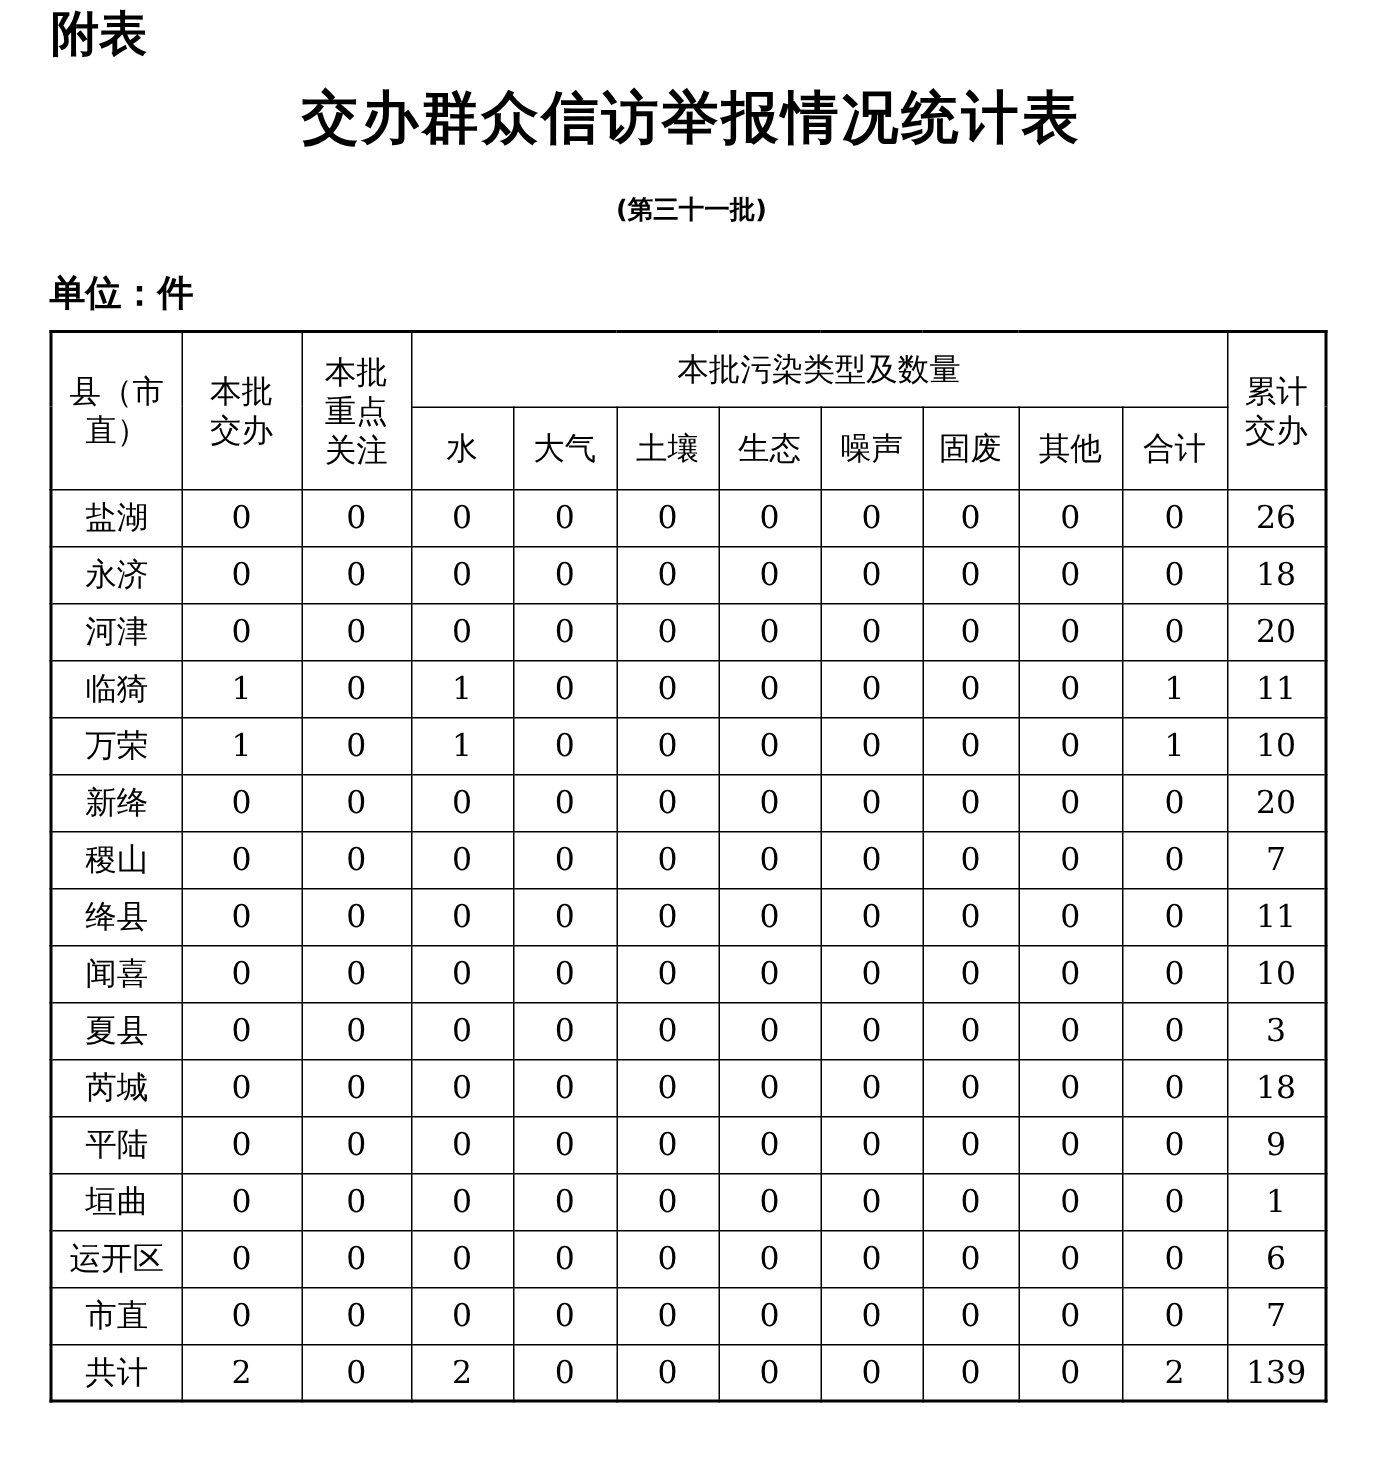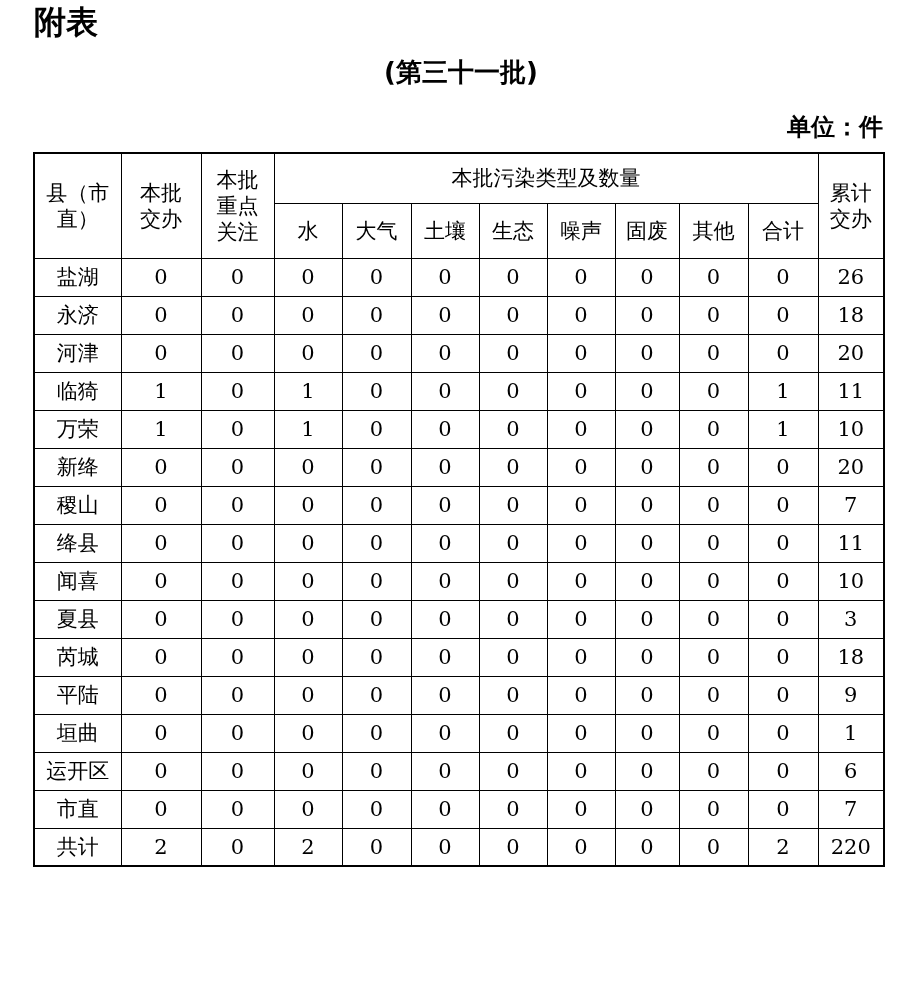--- a/index.html
+++ b/index.html
@@ -30,27 +30,27 @@
   .title-line {
     font-size: 38px;
     line-height: 52px;
     letter-spacing: 2px;
   }
   .subtitle {
     margin-top: 21px;
     text-align: center;
     font-family: "DejaVu Sans", "Liberation Sans", sans-serif;
     font-weight: bold;
-    font-size: 26px;
+    font-size: 17px;
     line-height: 30px;
   }
   .unit-row {
     width: 850px;
     margin: 26px 0 0 33px;
-    text-align: right;
+    text-align: left;
     font-family: "DejaVu Sans", "Liberation Sans", sans-serif;
     font-weight: bold;
     font-size: 24px;
     line-height: 28px;
   }
   table.stat-table {
     margin: 11px 0 0 33px;
     width: 850px;
     table-layout: fixed;
     border-collapse: collapse;
@@ -73,20 +73,21 @@
   .stat-table thead tr.group-row { height: 50px; margin-top: 44px; }
   .stat-table thead tr.sub-row   { height: 55px; }
   .stat-table tbody tr           { height: 38px; }
 </style>
 </head>
 <body>
 
 <div class="appendix">附表</div>
 
 <div class="title-block">
+  <div class="title-line">交办群众信访举报情况统计表</div>
 </div>
 
 <div class="subtitle">(第三十一批)</div>
 
 <div class="unit-row">单位：件</div>
 
 <table class="stat-table">
   <colgroup>
     <col style="width:87px">
       <col style="width:80px">
@@ -341,16 +342,16 @@
         <td>2</td>
         <td>0</td>
         <td>2</td>
         <td>0</td>
         <td>0</td>
         <td>0</td>
         <td>0</td>
         <td>0</td>
         <td>0</td>
         <td>2</td>
-        <td>220</td>
+        <td>139</td>
       </tr>
     </tbody>
 </table>
 
 </body></html>

